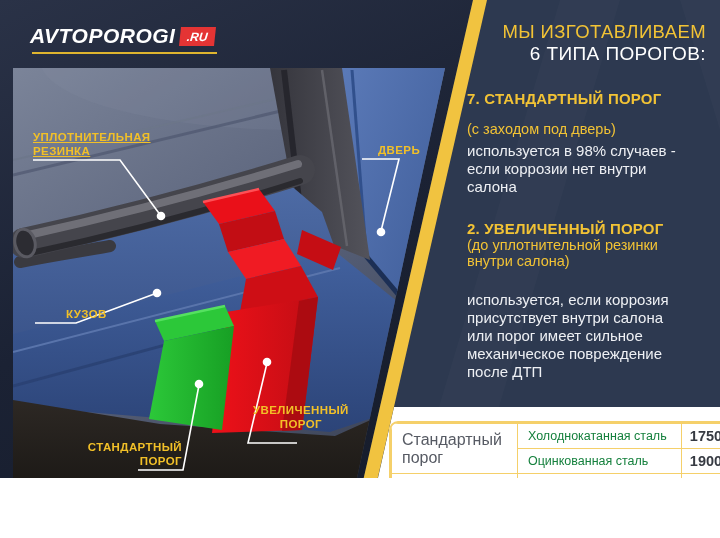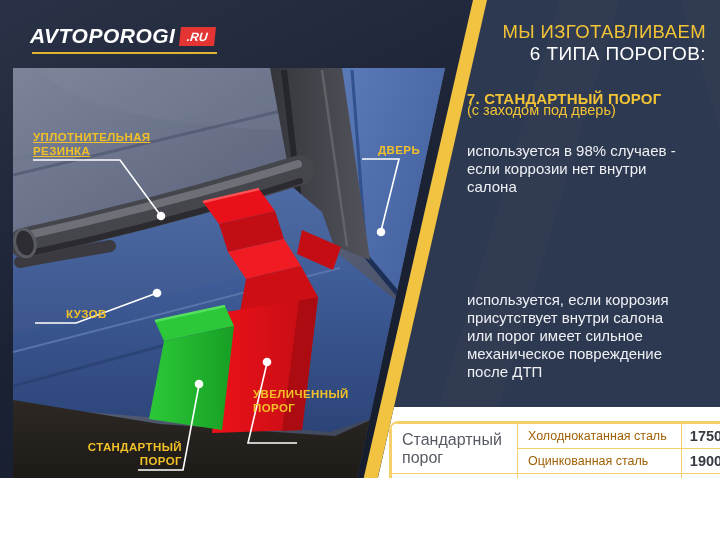--- a/index.html
+++ b/index.html
@@ -18,43 +18,43 @@
     padding:3px 7px 2px;margin-left:5px;transform:skewX(-6deg);}
   .logo-underline{position:absolute;left:2px;right:-2px;bottom:-6px;height:2.5px;background:#dfb52f;}
 
   
   .dlabel{position:absolute;z-index:3;color:#f2c028;font-weight:bold;font-size:11.5px;
     line-height:13.5px;letter-spacing:.4px;white-space:pre-line;}
   .lbl-rubber{left:33px;top:131px;text-decoration:underline;}
   .lbl-door{left:361px;top:144px;padding-left:17px;}
   .lbl-body{left:35px;top:308px;margin-left:31px;}
   .lbl-standard{left:60px;top:441px;width:122px;text-align:right;}
-  .lbl-increased{left:253px;top:388px;}
+  .lbl-increased{left:253px;top:404px;text-align:center;}
 
   
   .panel-title{position:absolute;right:14px;top:21px;z-index:3;text-align:right;
     font-weight:normal;letter-spacing:.4px;line-height:22px;}
   .panel-title .t1{color:#f2c335;font-size:18.5px;}
   .panel-title .t2{color:#ffffff;font-size:19px;}
   .item-head{position:absolute;left:467px;z-index:3;color:#f2c335;font-size:15px;
     line-height:16px;font-weight:bold;letter-spacing:.2px;}
   .item-sub{position:absolute;left:467px;z-index:3;color:#f2c335;font-size:14.5px;
     line-height:15.5px;white-space:pre-line;}
   .body-text{position:absolute;left:467px;z-index:3;color:#eef0f4;font-size:15px;
     line-height:18px;white-space:pre-line;}
-  .h1{top:91px;} .sub1{top:103px;} .para1{top:142px;}
+  .h1{top:91px;} .sub1{top:122px;} .para1{top:142px;}
   .h2{top:221px;} .sub2{top:238px;} .para2{top:291px;}
 
   
   .price-table{position:absolute;left:389px;top:421px;width:349px;z-index:3;
     background:#fff;border:2px solid #f5d06a;border-radius:9px;overflow:hidden;}
   .price-table table{border-collapse:collapse;width:100%;}
   .price-table td{border:1.5px solid #f5d06a;height:24px;}
   td.product{width:112px;font-size:16px;color:#565a63;padding:2px 4px 2px 10px;line-height:18px;}
-  td.mat{width:153px;font-size:12.5px;color:#a16207;padding:0 4px 0 10px;}
+  td.mat{width:153px;font-size:12.5px;color:#15803d;padding:0 4px 0 10px;}
   td.price{font-size:14.5px;font-weight:bold;color:#363a42;padding:0 4px 0 8px;}
 
   
   .watermark{position:absolute;left:612px;top:486px;z-index:4;display:flex;align-items:center;
     opacity:.55;pointer-events:none;}
   .wm-circles{position:relative;width:34px;height:38px;}
   .wm-c{position:absolute;border-radius:50%;background:#c6c9d0;}
   .wm-c1{width:17px;height:17px;left:12px;top:2px;}
   .wm-c2{width:10px;height:10px;left:0;top:12px;}
   .wm-c3{width:14px;height:14px;left:14px;top:22px;}
@@ -197,20 +197,23 @@
 
   <div class="panel-title">
     <div class="t1">МЫ ИЗГОТАВЛИВАЕМ</div>
     <div class="t2">6 ТИПА ПОРОГОВ:</div>
   </div>
   <div class="item-head h1">7. СТАНДАРТНЫЙ ПОРОГ</div>
   <div class="item-sub sub1">(с заходом под дверь)</div>
   <div class="body-text para1">используется в 98% случаев -
 если коррозии нет внутри
 салона</div>
+  <div class="item-head h2">2. УВЕЛИЧЕННЫЙ ПОРОГ</div>
+  <div class="item-sub sub2">(до уплотнительной резинки
+внутри салона)</div>
   <div class="body-text para2">используется, если коррозия
 присутствует внутри салона
 или порог имеет сильное
 механическое повреждение
 после ДТП</div>
 
   <div class="price-table">
     <table>
       <tbody>
         <tr>

